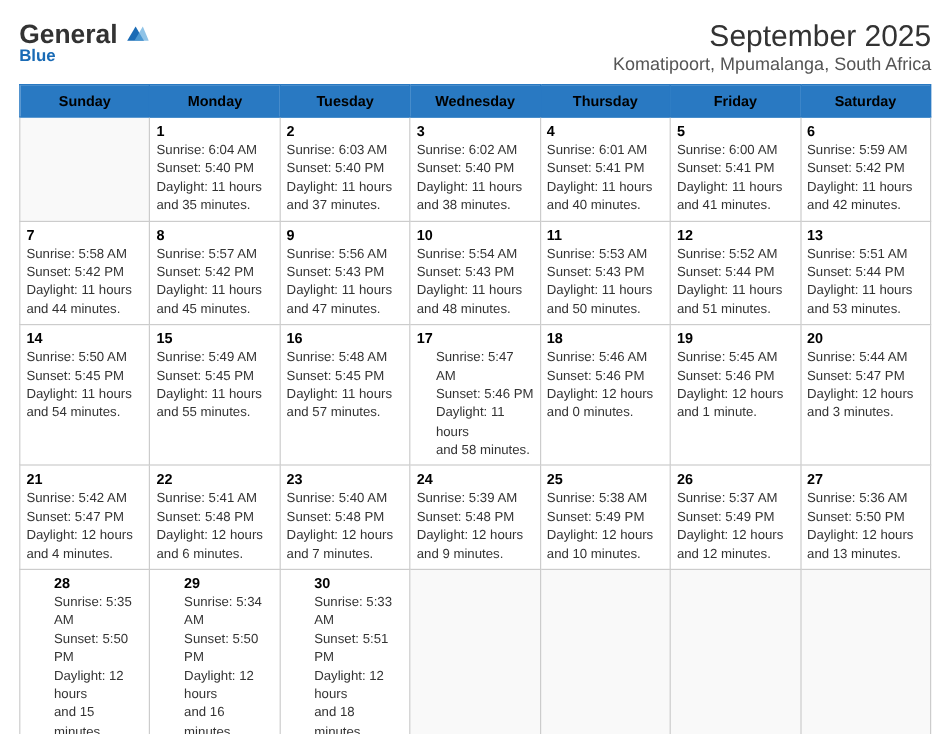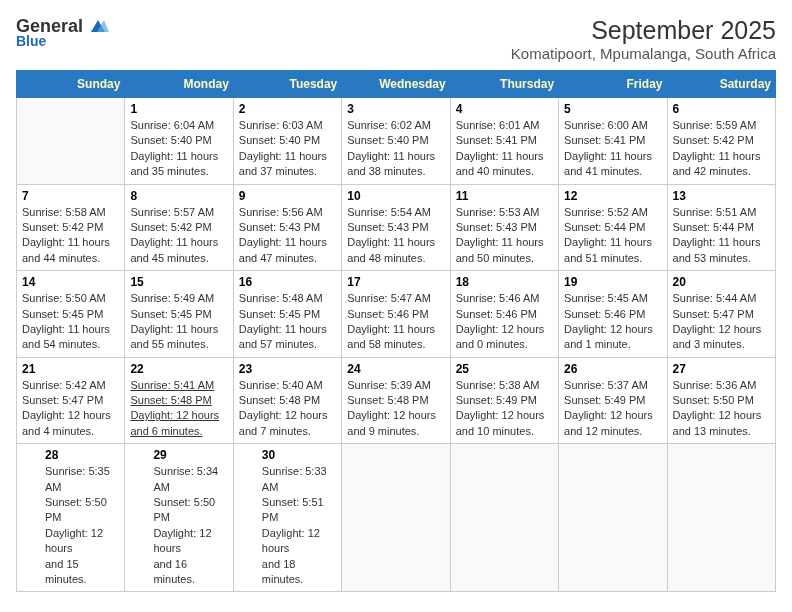--- a/index.html
+++ b/index.html
@@ -35,23 +35,23 @@
       font-size: 15px;
       color: #555;
     }
     table {
       width: 100%;
       border-collapse: collapse;
       font-size: 10.5px;
     }
     th {
       background-color: #2979c2;
-      color: #fef9c3;
+      color: #000000;
       padding: 6px 4px;
-      text-align: right;
+      text-align: center;
       font-size: 12px;
       font-weight: bold;
       border: 1px solid #2979c2;
     }
     td {
       border: 1px solid #ccc;
       vertical-align: top;
       padding: 4px 5px;
       height: 78px;
       width: 107px;
@@ -73,21 +73,21 @@
       height: 78px;
       padding-left: 28px;
     }
   </style>
 </head>
 <body>
 
 <div class="header-area">
   <div class="logo">
     <div style="display:flex;align-items:center;gap:4px;">
-      <span class="logo-general" style="font-size:18px;font-weight:bold;color:#333;">General</span>
+      <span class="logo-general" style="font-size:22px;font-weight:bold;color:#333;">General</span>
       <svg width="22" height="18" viewBox="0 0 22 18">
         <polygon points="4,14 11,2 18,14" fill="#1a6bb5"></polygon>
         <polygon points="10,14 17,2 22,14" fill="#60aadd" opacity="0.7"></polygon>
       </svg>
     </div>
     <span class="logo-blue" style="font-size:14px;font-weight:bold;color:#1a6bb5;margin-top:-4px;">Blue</span>
   </div>
   <div class="title-block">
     <div class="month-title">September 2025</div>
     <div class="subtitle">Komatipoort, Mpumalanga, South Africa</div>
@@ -220,21 +220,21 @@
         </td>
         <td>
           <div class="day-number">16</div>
           <div class="day-info" style="white-space: pre-line;">Sunrise: 5:48 AM
 Sunset: 5:45 PM
 Daylight: 11 hours
 and 57 minutes.</div>
         </td>
         <td>
           <div class="day-number">17</div>
-          <div class="day-info" style="white-space: pre-line;">Sunrise: 5:47 AM
+          <div class="day-info" style="white-space: pre-line; margin-left: 16px;">Sunrise: 5:47 AM
 Sunset: 5:46 PM
 Daylight: 11 hours
 and 58 minutes.</div>
         </td>
         <td>
           <div class="day-number">18</div>
           <div class="day-info" style="white-space: pre-line;">Sunrise: 5:46 AM
 Sunset: 5:46 PM
 Daylight: 12 hours
 and 0 minutes.</div>
@@ -257,21 +257,21 @@
       <tr>
         <td>
           <div class="day-number">21</div>
           <div class="day-info" style="white-space: pre-line;">Sunrise: 5:42 AM
 Sunset: 5:47 PM
 Daylight: 12 hours
 and 4 minutes.</div>
         </td>
         <td>
           <div class="day-number">22</div>
-          <div class="day-info" style="white-space: pre-line; text-decoration: underline;">Sunrise: 5:41 AM
+          <div class="day-info" style="white-space: pre-line;">Sunrise: 5:41 AM
 Sunset: 5:48 PM
 Daylight: 12 hours
 and 6 minutes.</div>
         </td>
         <td>
           <div class="day-number">23</div>
           <div class="day-info" style="white-space: pre-line;">Sunrise: 5:40 AM
 Sunset: 5:48 PM
 Daylight: 12 hours
 and 7 minutes.</div>

